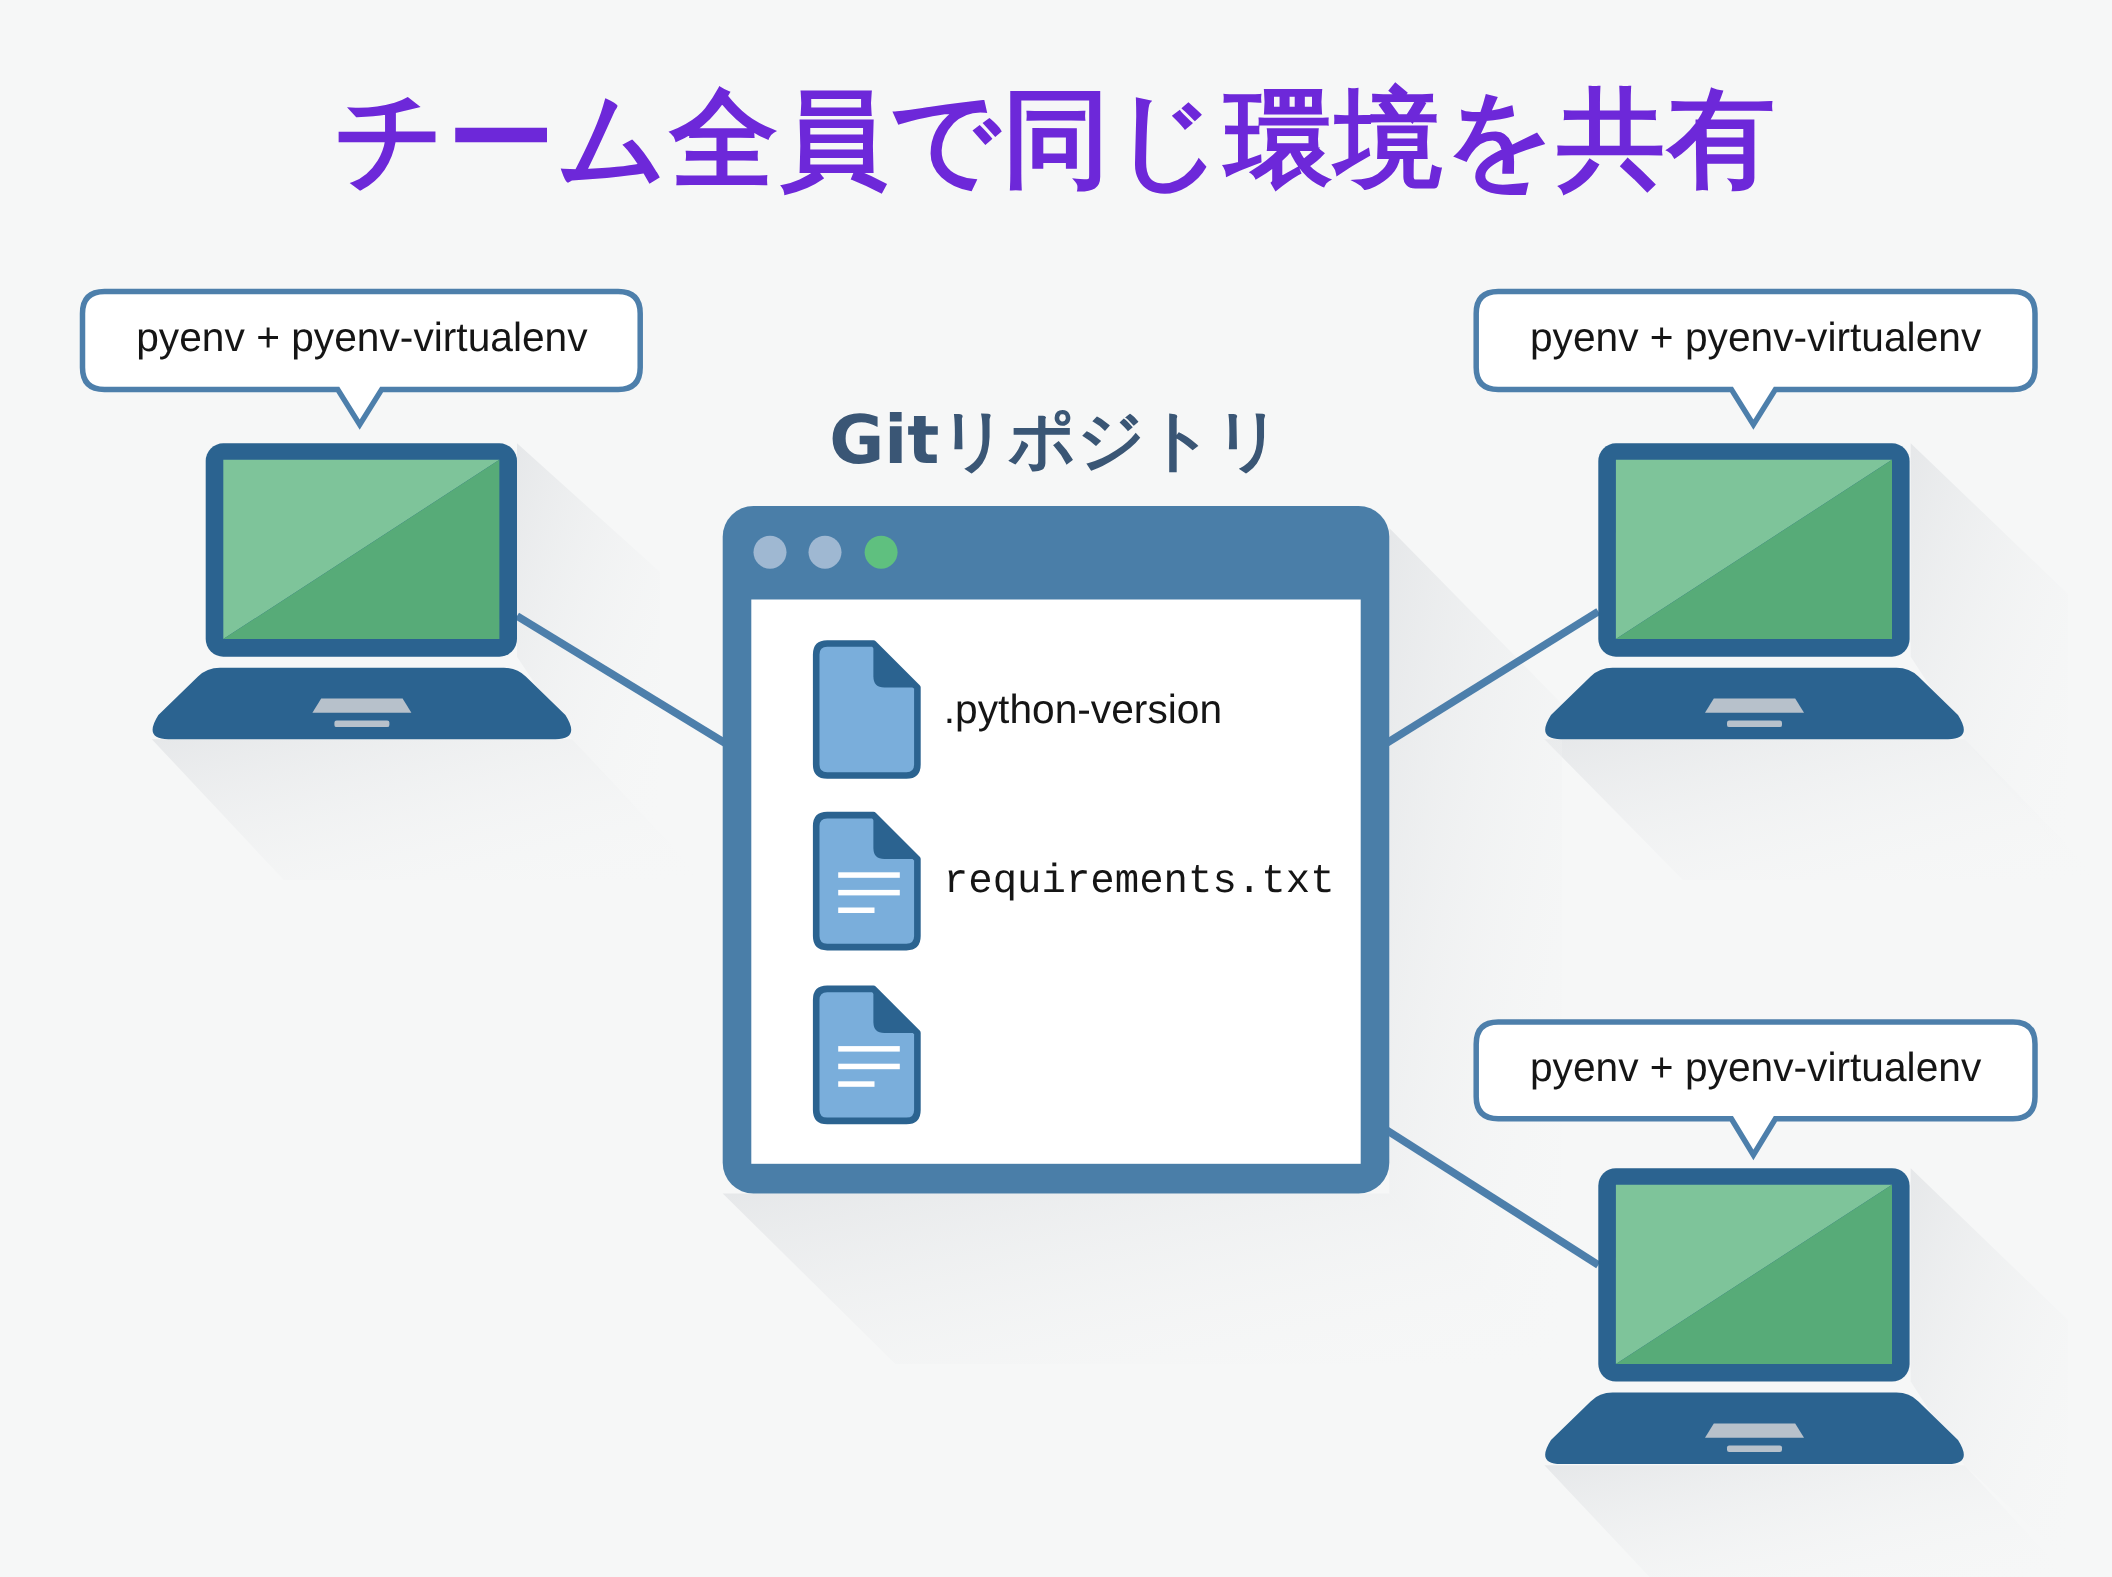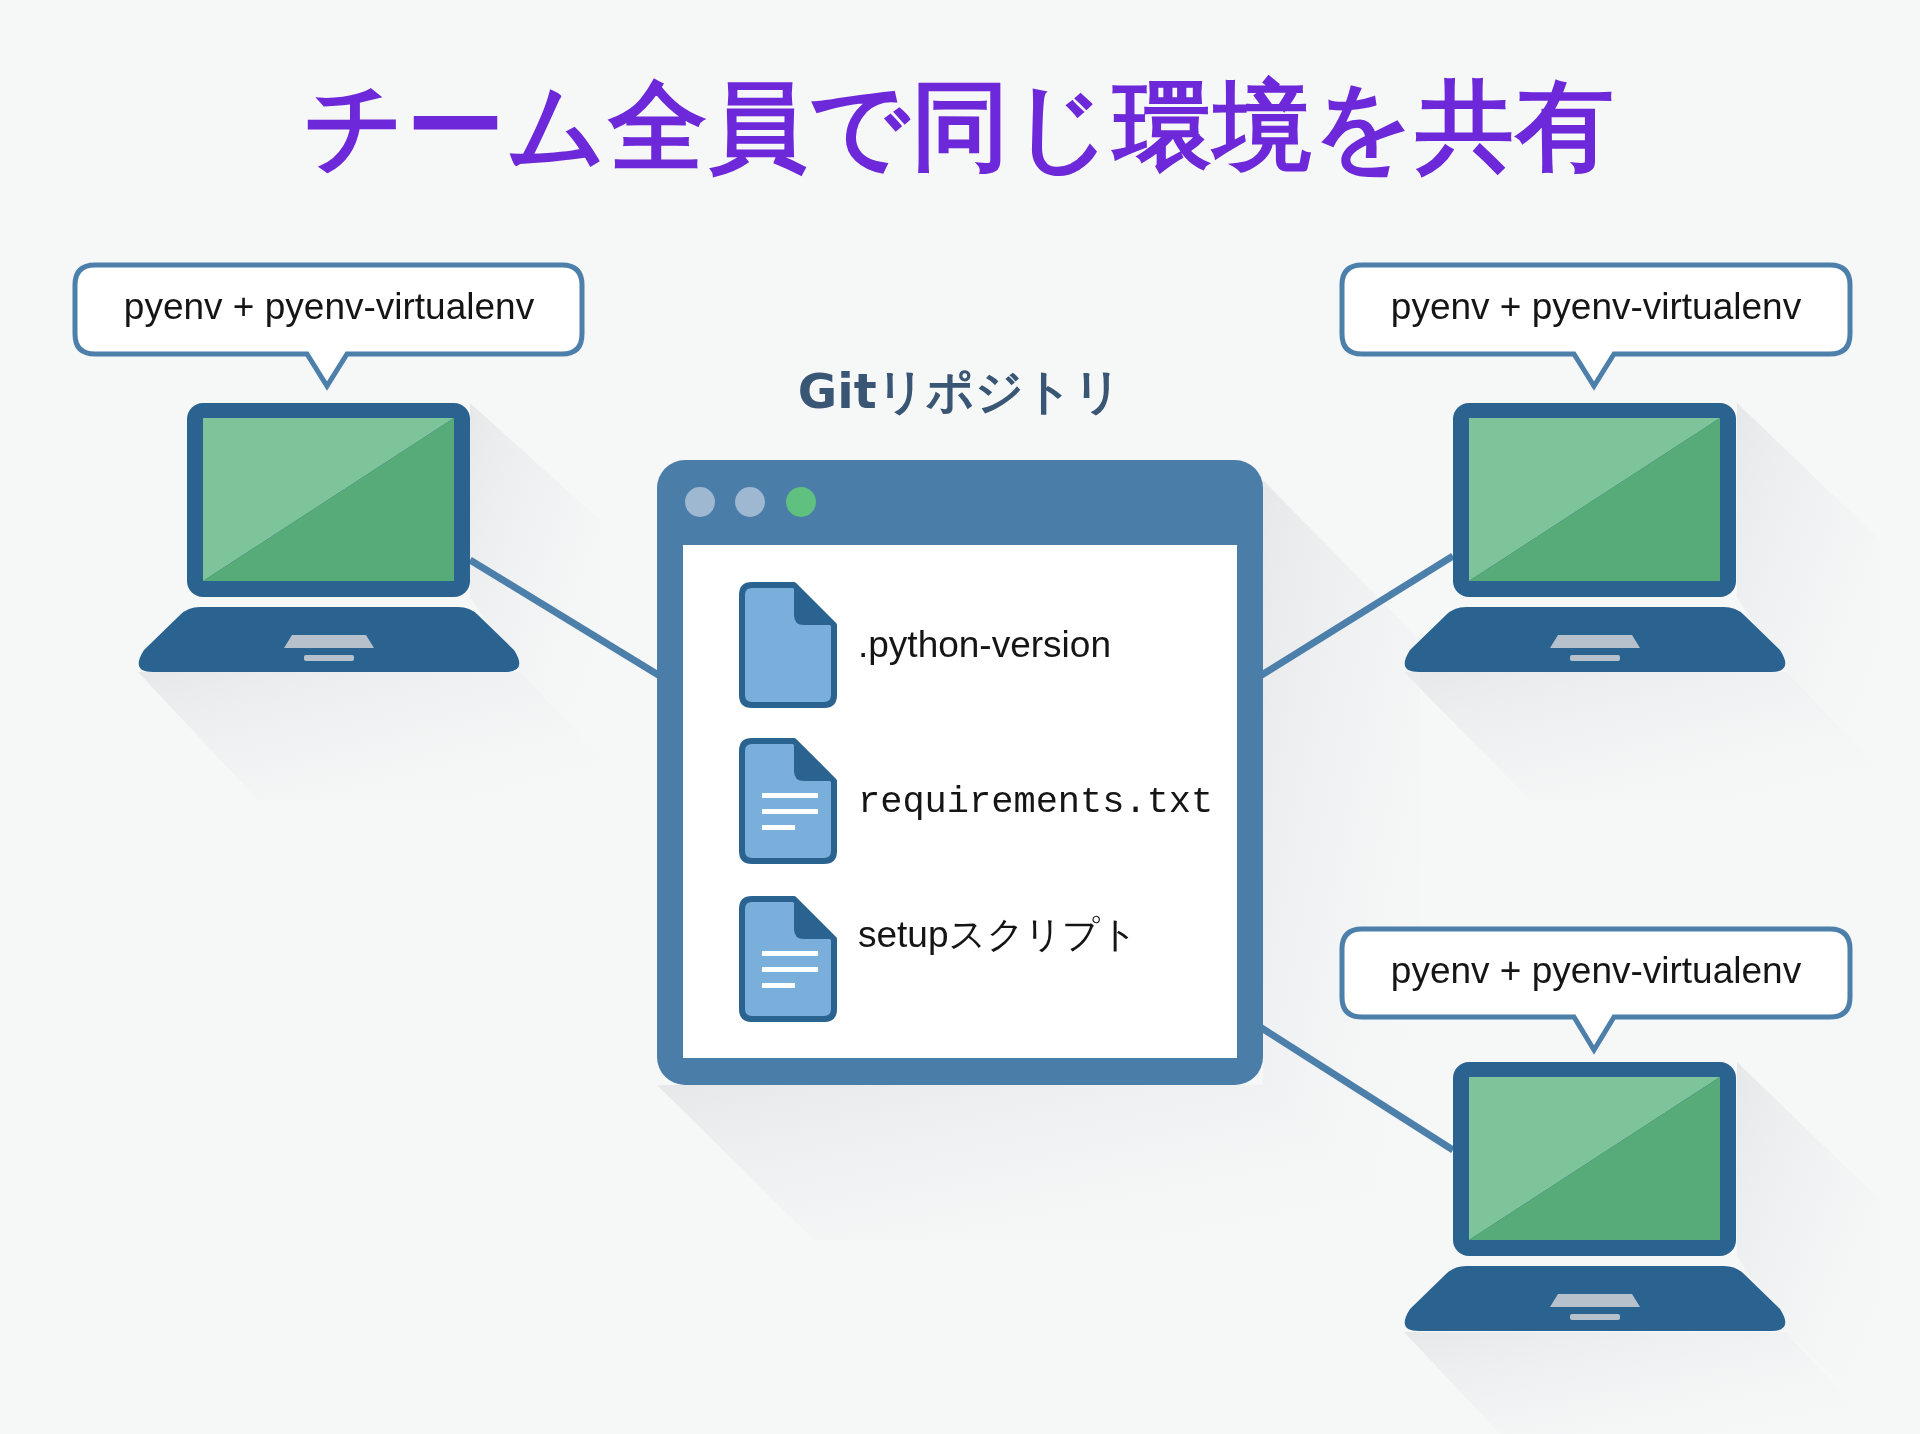--- a/index.html
+++ b/index.html
@@ -7,21 +7,21 @@
     width: 1920px; height: 1434px; position: relative; overflow: hidden;
     background: #f6f7f7;
     font-family: "DejaVu Sans", "Liberation Sans", sans-serif;
   }
   .title {
     position: absolute; left: 0; top: 62px; width: 1920px; text-align: center;
     font-size: 98px; font-weight: bold; color: #6d28d9; letter-spacing: 2px;
   }
   .git-title {
     position: absolute; left: 655px; top: 360px; width: 610px; text-align: center;
-    font-size: 48px; font-weight: bold; color: #3a5675;
+    font-size: 61px; font-weight: bold; color: #3a5675;
   }
   svg.diagram { position: absolute; left: 0; top: 0; }
   .bubble-text {
     position: absolute; width: 508px; text-align: center;
     font-size: 37px; color: #151515; font-family: "Liberation Sans", sans-serif;
   }
   .file-label {
     position: absolute; font-size: 37px; color: #151515;
     font-family: "Liberation Sans", sans-serif; line-height: 46px; text-align: right;
   }
@@ -117,14 +117,13 @@
 
 <div class="bubble-text" style="left:75px; top:286px;">pyenv + pyenv-virtualenv</div>
 <div class="bubble-text" style="left:1342px; top:286px;">pyenv + pyenv-virtualenv</div>
 <div class="bubble-text" style="left:1342px; top:950px;">pyenv + pyenv-virtualenv</div>
 
 <div class="git-title">Gitリポジトリ</div>
 
 <div class="file-label" style="left:858px; top:622px;">.python-version</div>
 <div class="file-label" style="left:858px; top:779px;font-family:Liberation Mono, monospace;">requirements.txt</div>
 <div class="file-label" style="left:858px; top:912px;">
-  <div>setupスクリプト</div>
 </div>
 
 </body></html>

